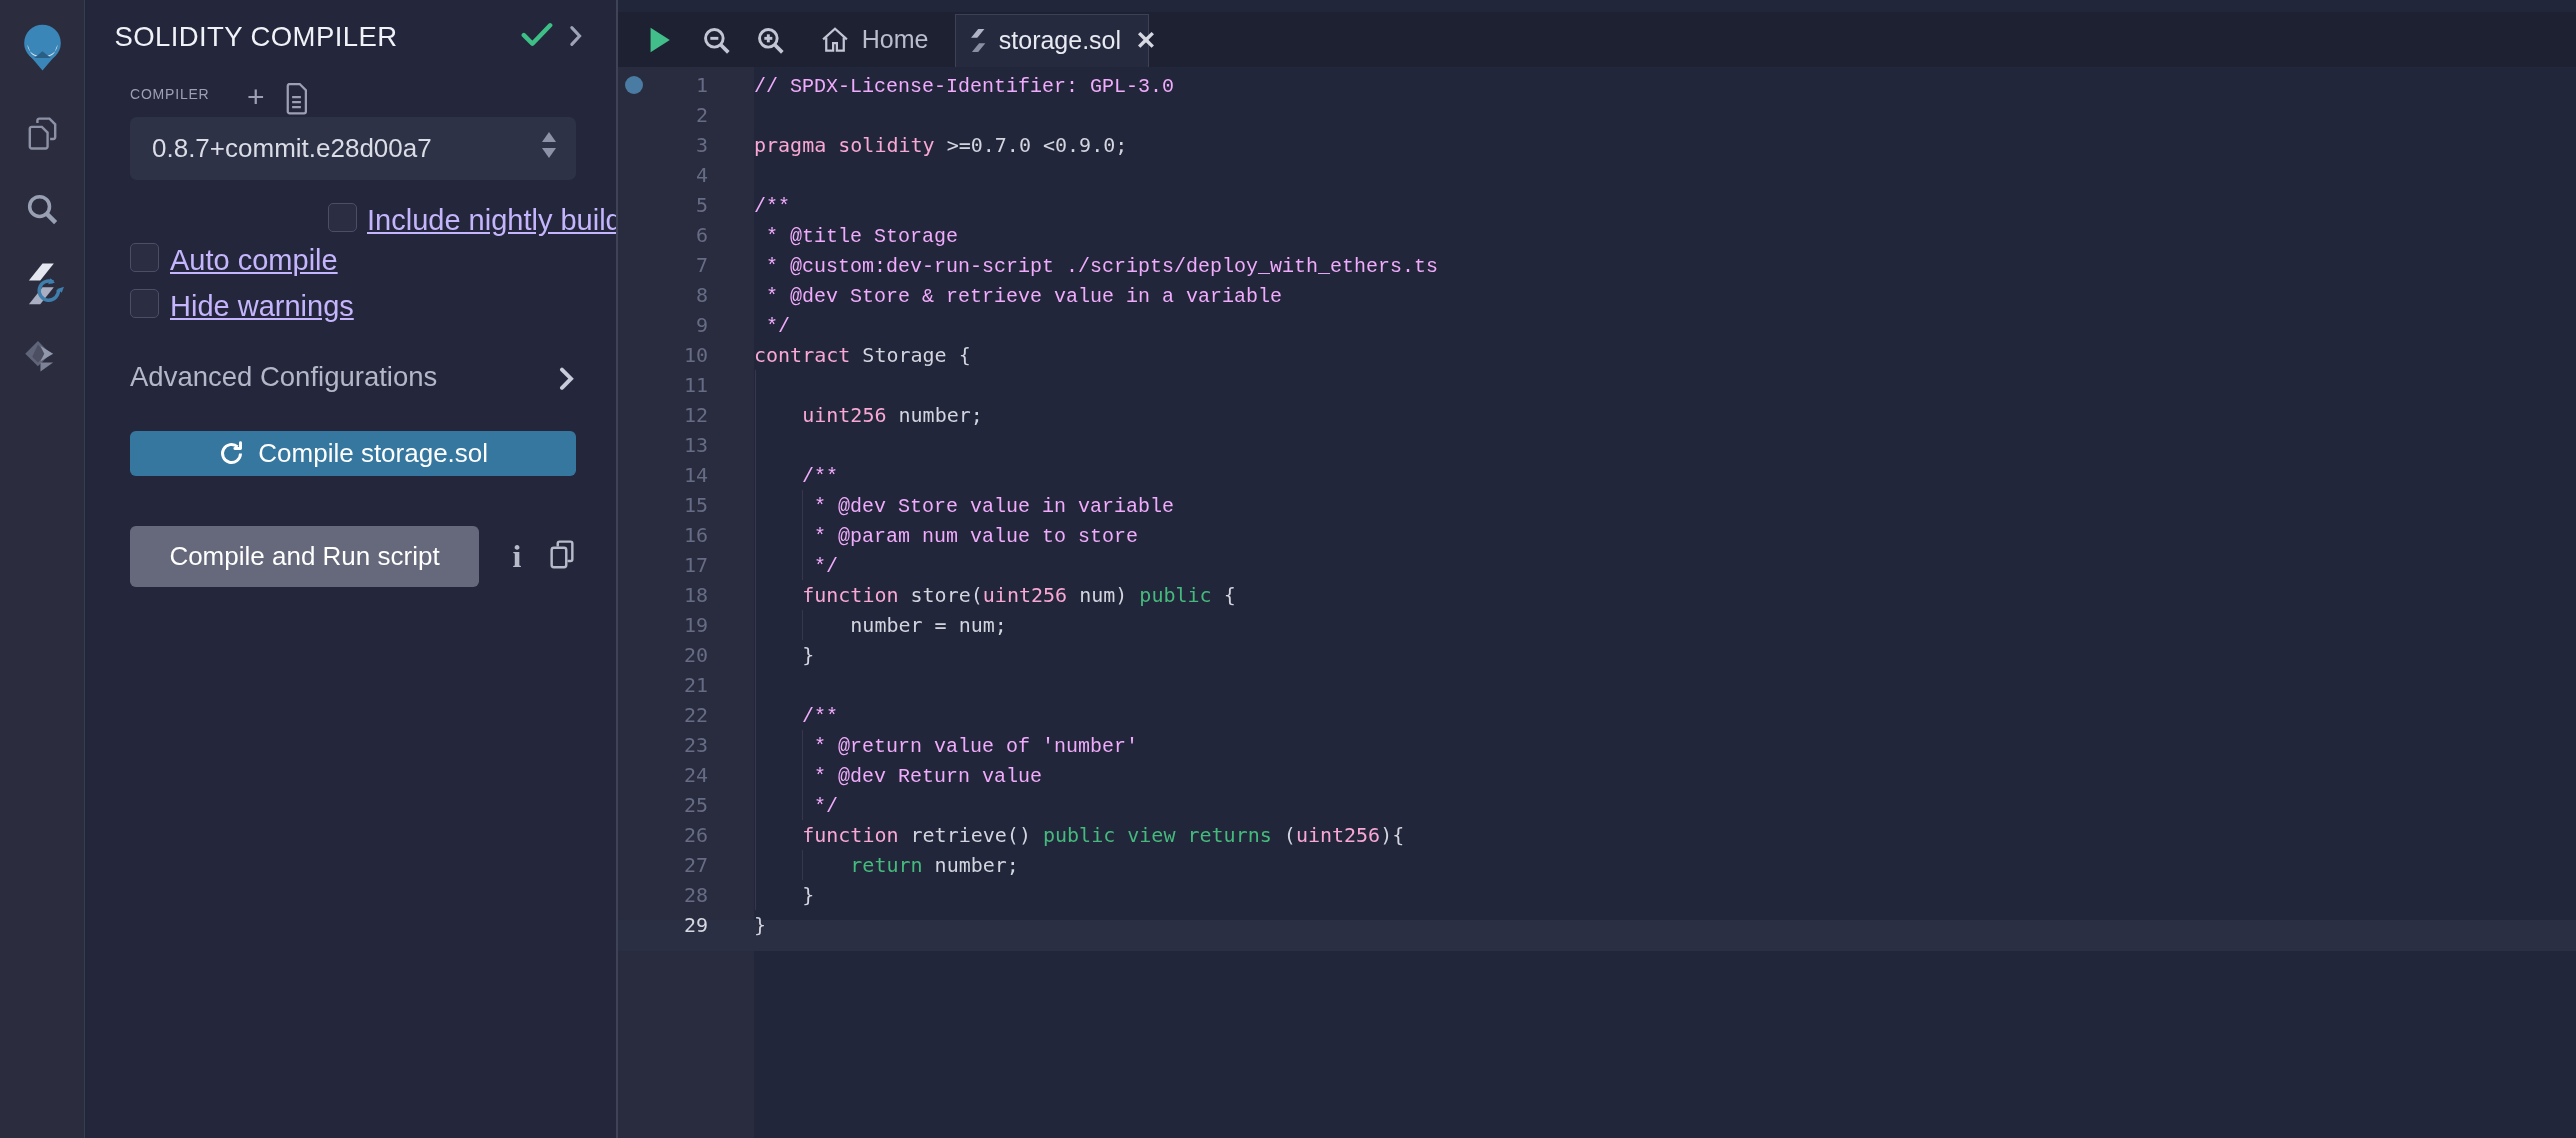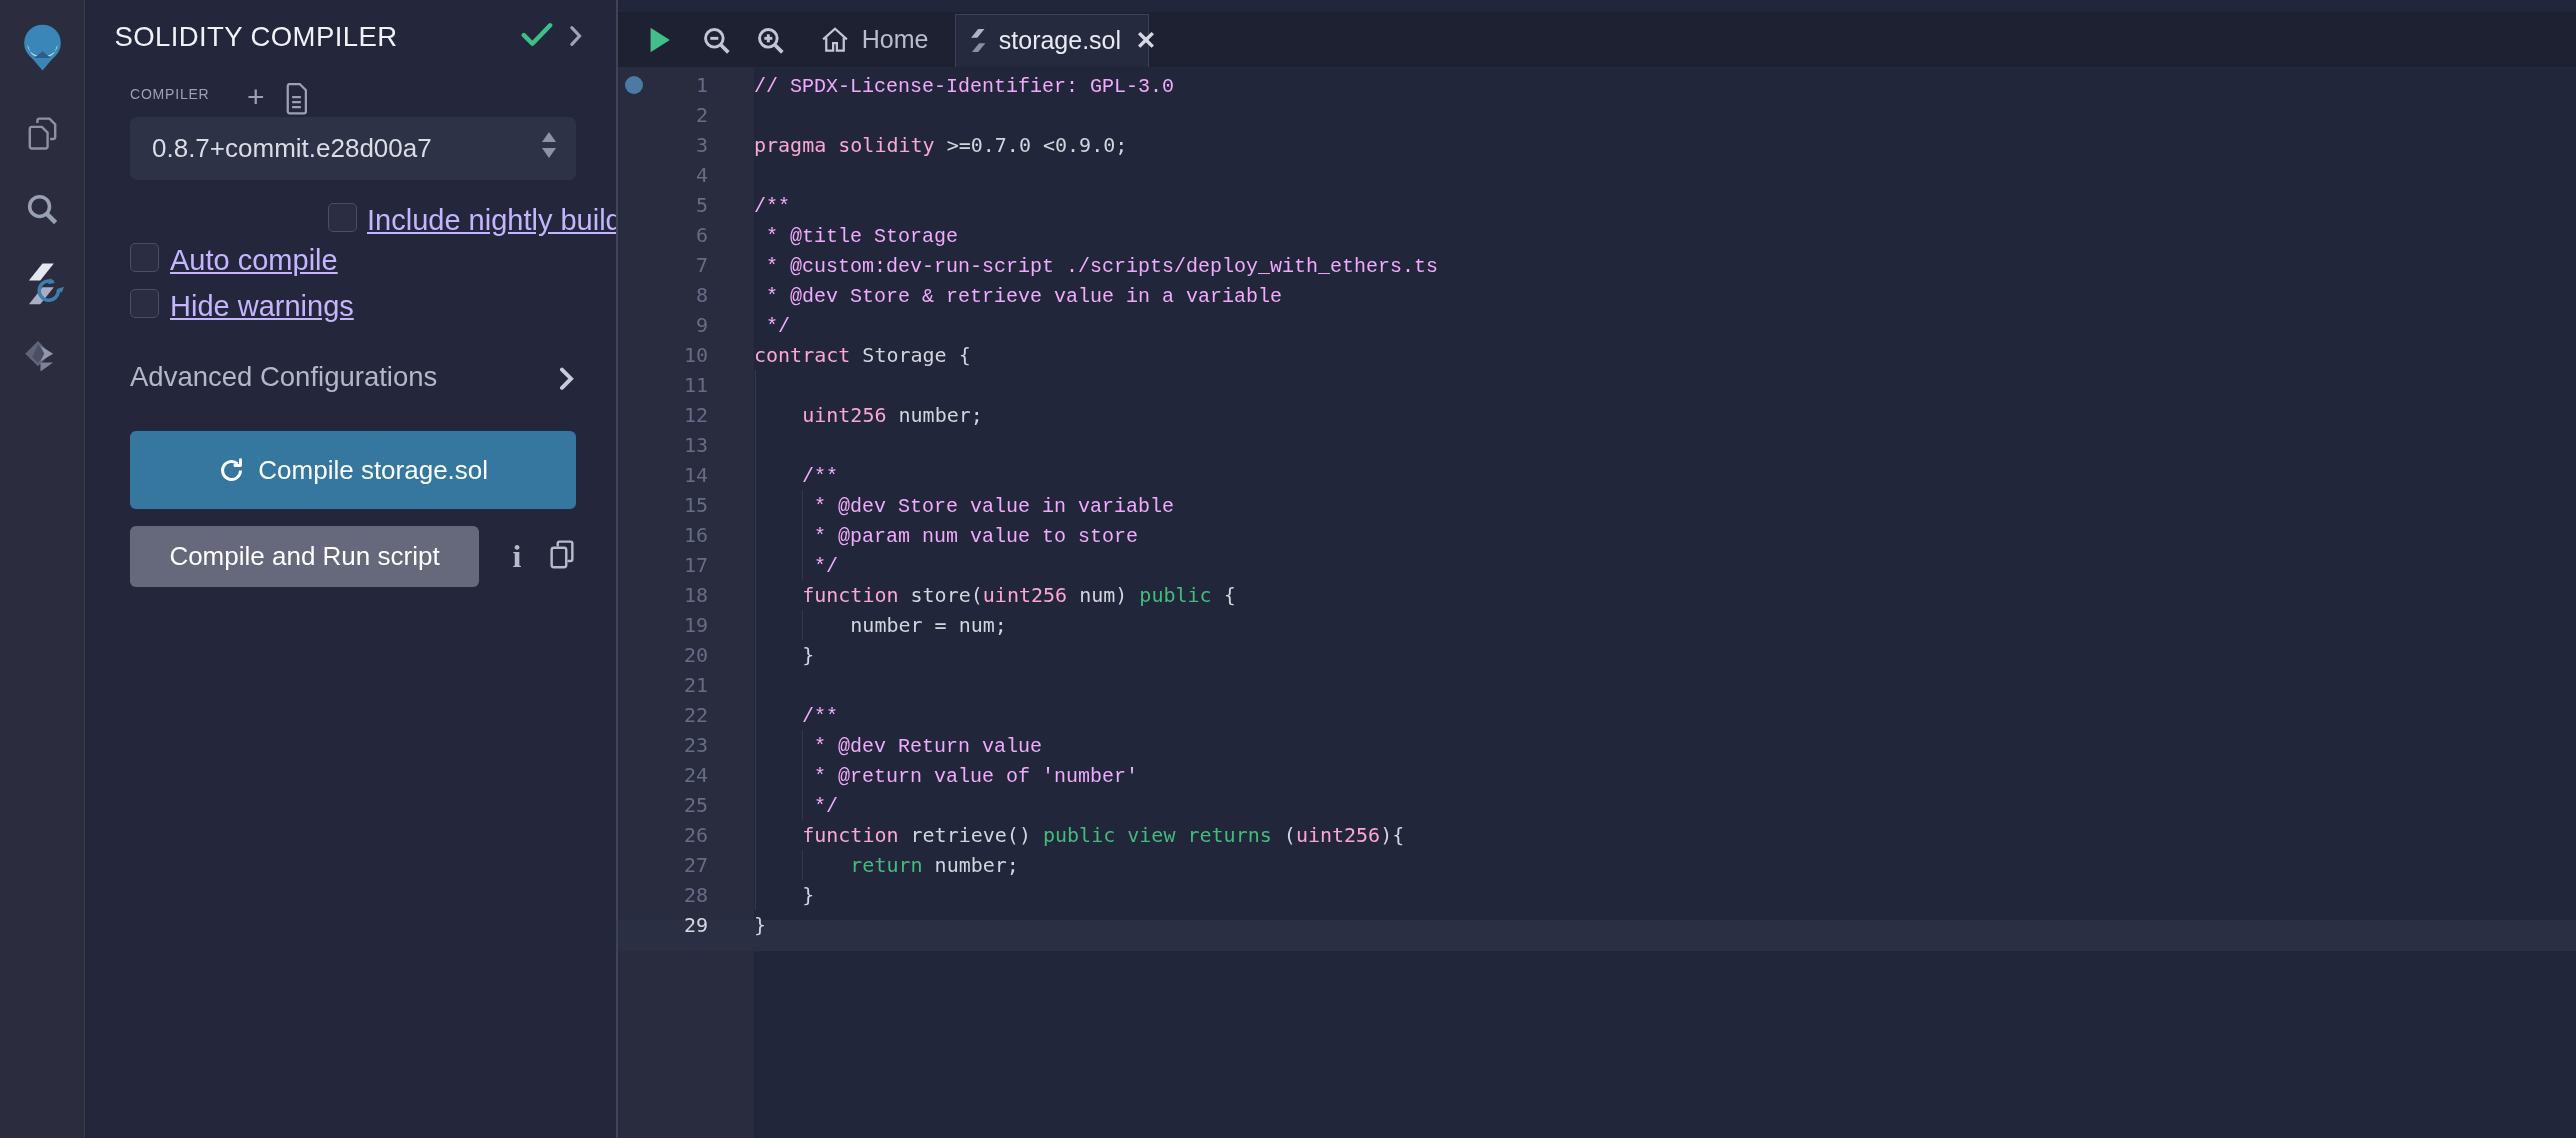--- a/index.html
+++ b/index.html
@@ -34,21 +34,21 @@
   .stepper { position:absolute; right:20px; top:15px; }
   .stepper .up { width:0; height:0; border-left:7.5px solid transparent; border-right:7.5px solid transparent;
                  border-bottom:10px solid #8d92a8; margin-bottom:5.8px; }
   .stepper .down { width:0; height:0; border-left:7.5px solid transparent; border-right:7.5px solid transparent;
                    border-top:10px solid #8d92a8; }
   .checkbox { position:absolute; width:29px; height:29px; background:#2b2e42;
               border:1.7px solid #4a4e66; border-radius:5px; cursor:pointer; }
   .cb-label { position:absolute; font-size:29px; color:#c4b5fd; white-space:nowrap;text-decoration:underline; }
   .adv-label { position:absolute; left:43px; top:361px; font-size:27.5px; color:#b4b7c7; }
   .adv-chev { position:absolute; left:472px; top:367px; cursor:pointer; }
-  .btn-compile { position:absolute; left:43px; top:431px; width:446px; height:78px;
+  .btn-compile { position:absolute; left:43px; top:431px; width:446px; height:45px;
                  background:#35779f; border:none; border-radius:5.8px; color:#ffffff;
                  font-size:26px; font-family:"Liberation Sans",sans-serif; cursor:pointer;
                  display:flex; align-items:center; justify-content:center; gap:13.4px; }
   .btn-run { position:absolute; left:43px; top:526px; width:349px; height:61px;
              background:#66697b; border:none; border-radius:5.8px; color:#ffffff;
              font-size:26px; font-family:"Liberation Sans",sans-serif; cursor:pointer; }
   .info-icon { position:absolute; left:416px; top:538px; width:28px; text-align:center;
                font-family:"Liberation Serif",serif; font-weight:bold; font-size:32px;
                color:#b7bac9; cursor:pointer; }
   .copy-icon { position:absolute; left:461px; top:539px; cursor:pointer; }
@@ -296,22 +296,22 @@
           <div class="cline"><div class="guide" style="left: 0.8px;"></div></div>
           <div class="cline"><div class="guide" style="left: 0.8px;"></div><span class="tok-c">    /**</span></div>
           <div class="cline"><div class="guide" style="left: 0.8px;"></div><div class="guide" style="left: 48px;"></div><span class="tok-c">     * @dev Store value in variable</span></div>
           <div class="cline"><div class="guide" style="left: 0.8px;"></div><div class="guide" style="left: 48px;"></div><span class="tok-c">     * @param num value to store</span></div>
           <div class="cline"><div class="guide" style="left: 0.8px;"></div><div class="guide" style="left: 48px;"></div><span class="tok-c">     */</span></div>
           <div class="cline"><div class="guide" style="left: 0.8px;"></div><span class="tok-d">    </span><span class="tok-k">function</span><span class="tok-d"> store(</span><span class="tok-k">uint256</span><span class="tok-d"> num) </span><span class="tok-g">public</span><span class="tok-d"> {</span></div>
           <div class="cline"><div class="guide" style="left: 0.8px;"></div><div class="guide" style="left: 48px;"></div><span class="tok-d">        number = num;</span></div>
           <div class="cline"><div class="guide" style="left: 0.8px;"></div><span class="tok-d">    }</span></div>
           <div class="cline"><div class="guide" style="left: 0.8px;"></div></div>
           <div class="cline"><div class="guide" style="left: 0.8px;"></div><span class="tok-c">    /**</span></div>
+          <div class="cline"><div class="guide" style="left: 0.8px;"></div><div class="guide" style="left: 48px;"></div><span class="tok-c">     * @return value of 'number'</span></div>
           <div class="cline"><div class="guide" style="left: 0.8px;"></div><div class="guide" style="left: 48px;"></div><span class="tok-c">     * @dev Return value</span></div>
-          <div class="cline"><div class="guide" style="left: 0.8px;"></div><div class="guide" style="left: 48px;"></div><span class="tok-c">     * @return value of 'number'</span></div>
           <div class="cline"><div class="guide" style="left: 0.8px;"></div><div class="guide" style="left: 48px;"></div><span class="tok-c">     */</span></div>
           <div class="cline"><div class="guide" style="left: 0.8px;"></div><span class="tok-d">    </span><span class="tok-k">function</span><span class="tok-d"> retrieve() </span><span class="tok-g">public view returns</span><span class="tok-d"> (</span><span class="tok-k">uint256</span><span class="tok-d">){</span></div>
           <div class="cline"><div class="guide" style="left: 0.8px;"></div><div class="guide" style="left: 48px;"></div><span class="tok-d">        </span><span class="tok-g">return</span><span class="tok-d"> number;</span></div>
           <div class="cline"><div class="guide" style="left: 0.8px;"></div><span class="tok-d">    }</span></div>
           <div class="cline"><span class="tok-d">}</span></div>
         </div>
     </div>
   </section>
 </div>
 

